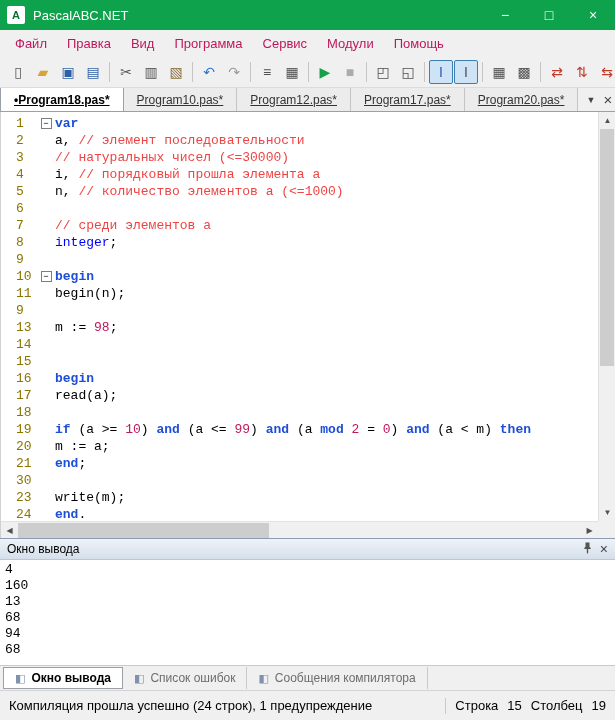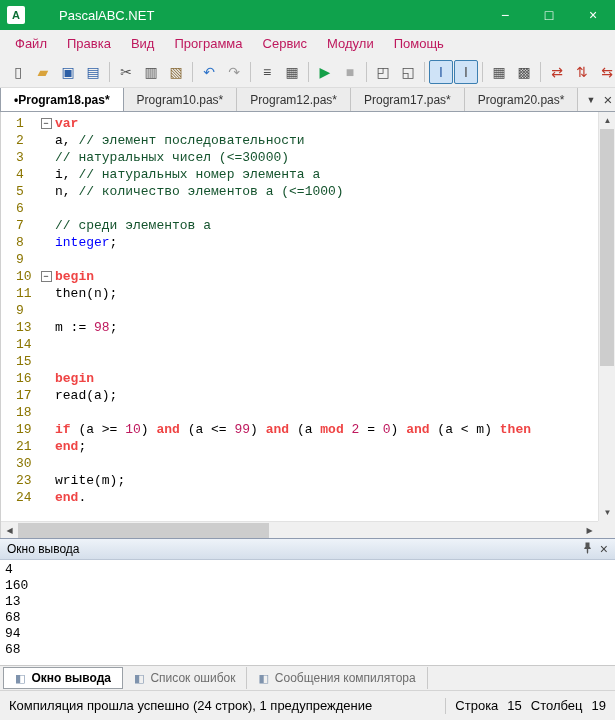--- a/index.html
+++ b/index.html
@@ -3,54 +3,54 @@
 <meta charset="utf-8">
 <style>
   * { margin:0; padding:0; box-sizing:border-box; }
   html,body { width:615px; height:720px; overflow:hidden; }
   body { font-family:"Liberation Sans","DejaVu Sans",sans-serif; font-size:13px; background:#fff; color:#000; }
   .window { width:615px; height:720px; display:flex; flex-direction:column; background:#f0f0f0; }
 
   
   .titlebar { height:30px; background:#0fa24c; display:flex; align-items:center; color:#fff; flex-shrink:0; }
   .app-logo { width:18px; height:18px; margin:0 8px 0 7px; background:#fff; color:#0b6e34; font-weight:bold; font-size:11px; display:flex; align-items:center; justify-content:center; border-radius:2px; }
-  .title { font-size:13px;margin-left:26px; }
+  .title { font-size:13px; }
   .win-controls { margin-left:auto; display:flex; height:100%; }
   .win-btn { width:44px; height:100%; display:flex; align-items:center; justify-content:center; font-size:14px; }
 
   
   .menubar { height:26px; background:#f0f0f0; display:flex; align-items:center; padding-left:5px; flex-shrink:0; }
   .menu-item { padding:4px 10px; font-size:13px; color:#be185d; }
 
   
   .toolbar { height:32px; background:#f0f0f0; display:flex; align-items:center; padding-left:6px; gap:1px; border-bottom:1px solid #dcdcdc; flex-shrink:0; }
   .tb-btn { width:24px; height:24px; display:flex; align-items:center; justify-content:center; font-size:14px; border:1px solid transparent; border-radius:2px; flex-shrink:0; }
   .tb-btn.pressed { border-color:#3c7fb1; background:#cfe3f7; }
   .tb-glyph { line-height:1; }
   .tb-sep { width:1px; height:20px; background:#c6c6c6; margin:0 3px; flex-shrink:0; }
 
   
   .tabbar { height:24px; background:#f0f0f0; display:flex; align-items:flex-end; border-bottom:1px solid #98a0ab; flex-shrink:0; }
   .tabs { display:flex; height:100%; }
-  .tab { display:flex; align-items:center; padding:0 13px; font-size:12px; color:#333; border-right:1px solid #c4c4c4; background:#ececec; height:100%; }
+  .tab { display:flex; align-items:center; padding:0 13px; font-size:12px; color:#333; border-right:1px solid #c4c4c4; background:#ececec; height:100%;text-decoration:underline; }
   .tab.active { background:#fff; color:#000; font-weight:bold; margin-bottom:-1px; border-left:1px solid #98a0ab; border-right:1px solid #98a0ab; }
   .tab-extra { margin-left:auto; display:flex; align-items:center; gap:8px; padding:0 8px; color:#444; height:100%; }
   .tab-chevron { font-size:9px; }
   .tab-closex { font-size:15px; }
 
   
   .editor { height:426px; position:relative; background:#fff; flex-shrink:0; border-left:1px solid #d0d0d0; }
   .code-area { position:absolute; left:0; top:0; right:17px; bottom:17px; overflow:hidden; padding-top:3px; background:#fff; }
   .code-line { display:flex; height:17px; font-family:"Liberation Mono","DejaVu Sans Mono",monospace; font-size:13px; line-height:17px; }
   .ln { width:36px; padding-left:15px; color:#8b7500; flex-shrink:0; }
   .fold-col { width:18px; flex-shrink:0; display:flex; align-items:center; justify-content:center; }
   .fold-box { width:11px; height:11px; border:1px solid #7e7e7e; background:#fff; font-size:9px; line-height:9px; text-align:center; color:#000; font-family:"Liberation Sans",sans-serif; }
   .code-text { white-space:pre; }
-  .kw { font-weight:bold; color:#ef4444;font-family:Liberation Mono, monospace; }
-  .cm { color:#14532d; }
+  .kw { font-weight:bold; color:#1d4ed8;font-family:Liberation Mono, monospace; }
+  .cm { color:#ef4444; }
   .num { color:#be185d; }
   .ty { color:#0000ff; }
   .pl { color:#000; }
 
   
   .v-scroll { position:absolute; right:0; top:0; bottom:17px; width:17px; background:#f0f0f0; border-left:1px solid #e2e2e2; }
   .h-scroll { position:absolute; left:0; bottom:0; right:17px; height:17px; background:#f0f0f0; border-top:1px solid #e2e2e2; display:flex; align-items:center; }
   .corner { position:absolute; right:0; bottom:0; width:17px; height:17px; background:#f0f0f0; }
   .arr { color:#505050; font-size:8px; display:flex; align-items:center; justify-content:center; }
   .v-scroll .arr { height:17px; width:17px; }
@@ -216,21 +216,21 @@
           <span class="code-text"><span class="pl">a, </span><span class="cm">// элемент последовательности</span></span>
         </div>
         <div class="code-line">
           <span class="ln">3</span>
           <span class="fold-col"></span>
           <span class="code-text"><span class="cm">// натуральных чисел (&lt;=30000)</span></span>
         </div>
         <div class="code-line">
           <span class="ln">4</span>
           <span class="fold-col"></span>
-          <span class="code-text"><span class="pl">i, </span><span class="cm">// натуральных номер элемента a</span></span>
+          <span class="code-text"><span class="pl">i, </span><span class="cm">// порядковый прошла элемента a</span></span>
         </div>
         <div class="code-line">
           <span class="ln">5</span>
           <span class="fold-col"></span>
           <span class="code-text"><span class="pl">n, </span><span class="cm">// количество элементов a (&lt;=1000)</span></span>
         </div>
         <div class="code-line">
           <span class="ln">6</span>
           <span class="fold-col"></span>
         </div>
@@ -252,21 +252,21 @@
         <div class="code-line">
           <span class="ln">10</span>
           <span class="fold-col">
             <span class="fold-box">−</span>
           </span>
           <span class="code-text"><span class="kw">begin</span></span>
         </div>
         <div class="code-line">
           <span class="ln">11</span>
           <span class="fold-col"></span>
-          <span class="code-text"><span class="pl">then(n);</span></span>
+          <span class="code-text"><span class="pl">begin(n);</span></span>
         </div>
         <div class="code-line">
           <span class="ln">9</span>
           <span class="fold-col"></span>
           <span class="code-text"></span>
         </div>
         <div class="code-line">
           <span class="ln">13</span>
           <span class="fold-col"></span>
           <span class="code-text"><span class="pl">m := </span><span class="num">98</span><span class="pl">;</span></span>
@@ -292,20 +292,25 @@
         </div>
         <div class="code-line">
           <span class="ln">18</span>
           <span class="fold-col"></span>
           <span class="code-text"></span>
         </div>
         <div class="code-line">
           <span class="ln">19</span>
           <span class="fold-col"></span>
           <span class="code-text"><span class="kw">if</span><span class="pl"> (a &gt;= </span><span class="num">10</span><span class="pl">) </span><span class="kw">and</span><span class="pl"> (a &lt;= </span><span class="num">99</span><span class="pl">) </span><span class="kw">and</span><span class="pl"> (a </span><span class="kw">mod</span><span class="pl"> </span><span class="num">2</span><span class="pl"> = </span><span class="num">0</span><span class="pl">) </span><span class="kw">and</span><span class="pl"> (a &lt; m) </span><span class="kw">then</span></span>
+        </div>
+        <div class="code-line">
+          <span class="ln">20</span>
+          <span class="fold-col"></span>
+          <span class="code-text"><span class="pl">m := a;</span></span>
         </div>
         <div class="code-line">
           <span class="ln">21</span>
           <span class="fold-col"></span>
           <span class="code-text"><span class="kw">end</span><span class="pl">;</span></span>
         </div>
         <div class="code-line">
           <span class="ln">30</span>
           <span class="fold-col"></span>
           <span class="code-text"></span>

